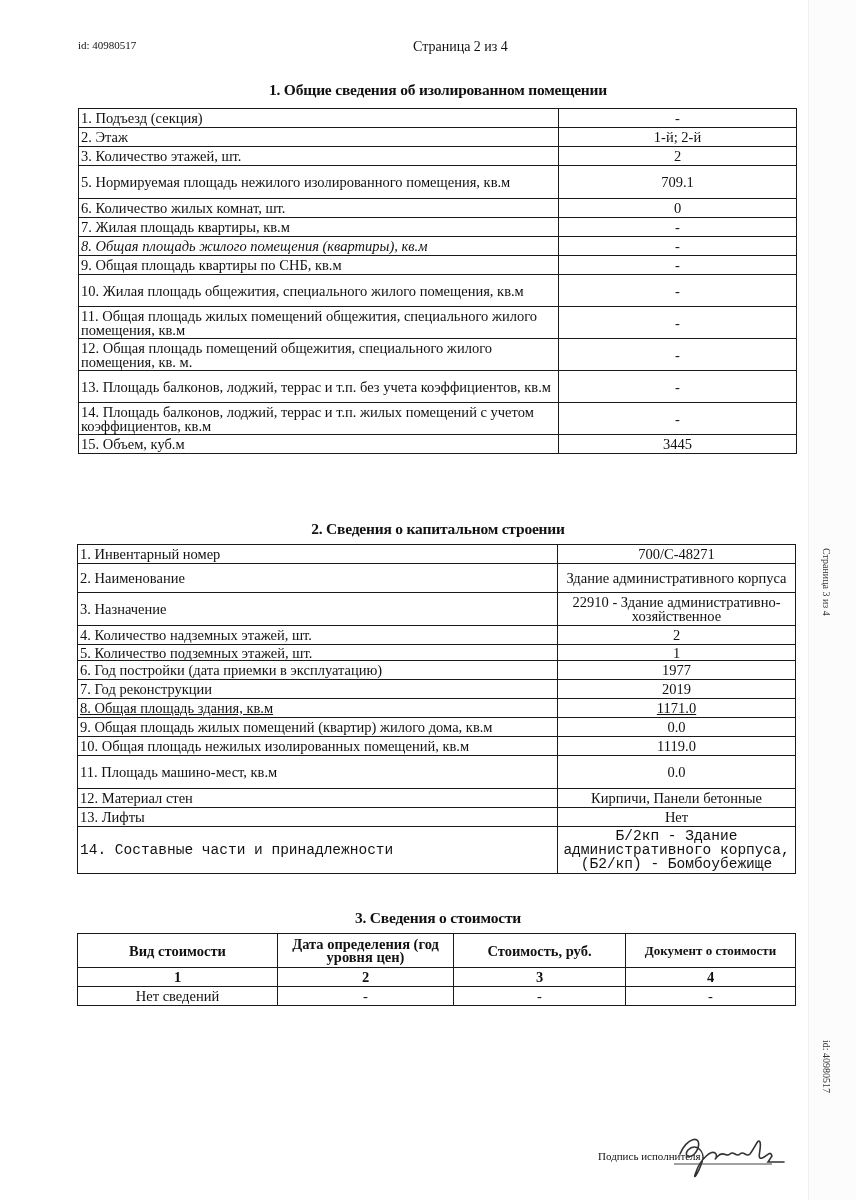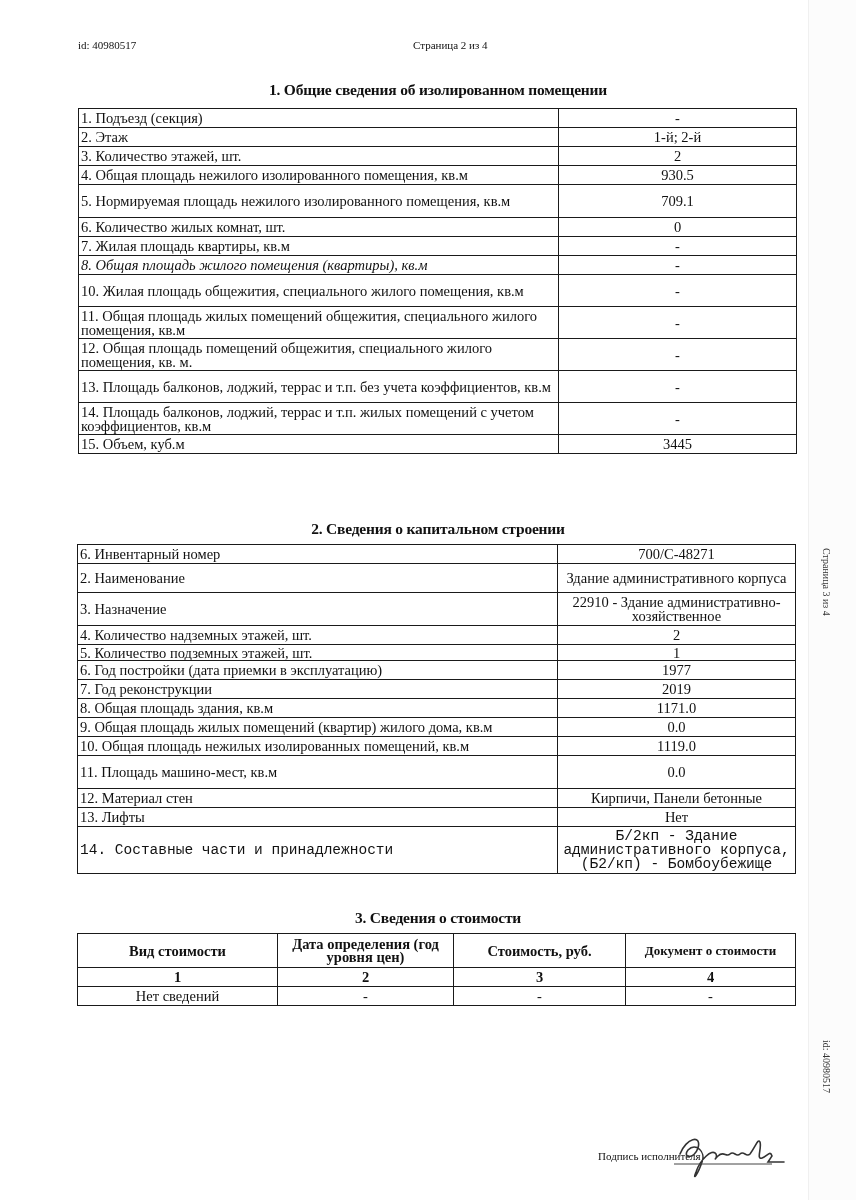--- a/index.html
+++ b/index.html
@@ -3,21 +3,21 @@
 <meta charset="utf-8">
 <style>
   html, body { margin: 0; padding: 0; }
   body {
     width: 856px; height: 1200px; position: relative; overflow: hidden;
     background: #ffffff; color: #111111;
     font-family: "Liberation Serif", "DejaVu Serif", serif;
   }
   .abs { position: absolute; }
   .hdr-id { left: 78px; top: 39px; font-size: 11px; }
-  .hdr-page { left: 413px; top: 39px; font-size: 11px; font-family: Liberation Serif, serif; }
+  .hdr-page { left: 413px; top: 39px; font-size: 14px; font-family: Liberation Serif, serif; }
   .section-title {
     left: 0; width: 876px; text-align: center; font-weight: bold; font-size: 15.5px;
     letter-spacing: -0.2px;
   }
   table.grid {
     position: absolute; border-collapse: collapse; table-layout: fixed;
     font-size: 14.5px; line-height: 14px;
   }
   table.grid td {
     border: 1.4px solid #1a1a1a; padding: 0 2px; vertical-align: middle;
@@ -65,38 +65,38 @@
         <td class="val">-</td>
       </tr>
       <tr style="height: 19px; margin-top: 8px;">
         <td class="lbl">2. Этаж</td>
         <td class="val">1-й; 2-й</td>
       </tr>
       <tr style="height: 19px;">
         <td class="lbl">3. Количество этажей, шт.</td>
         <td class="val">2</td>
       </tr>
-      <tr style="height: 19px;">
-        <td class="lbl">4. Общая площадь нежилого изолированного помещения, кв.м</td>
-        <td class="val">930.5</td>
-      </tr>
       <tr style="height: 33px;">
         <td class="lbl">5. Нормируемая площадь нежилого изолированного помещения, кв.м</td>
         <td class="val">709.1</td>
       </tr>
       <tr style="height: 19px;">
         <td class="lbl">6. Количество жилых комнат, шт.</td>
         <td class="val">0</td>
       </tr>
       <tr style="height: 19px;">
         <td class="lbl">7. Жилая площадь квартиры, кв.м</td>
         <td class="val">-</td>
       </tr>
       <tr style="height: 19px; font-style: italic;">
         <td class="lbl">8. Общая площадь жилого помещения (квартиры), кв.м</td>
+        <td class="val">-</td>
+      </tr>
+      <tr style="height: 19px;">
+        <td class="lbl">9. Общая площадь квартиры по СНБ, кв.м</td>
         <td class="val">-</td>
       </tr>
       <tr style="height: 32px;">
         <td class="lbl">10. Жилая площадь общежития, специального жилого помещения, кв.м</td>
         <td class="val">-</td>
       </tr>
       <tr style="height: 32px;">
         <td class="lbl">11. Общая площадь жилых помещений общежития, специального жилого помещения, кв.м</td>
         <td class="val">-</td>
       </tr>
@@ -120,21 +120,21 @@
 </table>
 
 <div class="abs section-title" style="top:520px;">2. Сведения о капитальном строении</div>
 <table class="grid t2">
   <colgroup>
       <col class="c1">
       <col class="c2">
     </colgroup>
   <tbody id="t2body">
       <tr style="height: 19px;">
-        <td class="lbl">6. Инвентарный номер</td>
+        <td class="lbl">1. Инвентарный номер</td>
         <td class="val">700/С-48271</td>
       </tr>
       <tr style="height: 29px;">
         <td class="lbl">2. Наименование</td>
         <td class="val">Здание административного корпуса</td>
       </tr>
       <tr style="height: 33px;">
         <td class="lbl">3. Назначение</td>
         <td class="val">22910 - Здание административно-хозяйственное</td>
       </tr>
@@ -147,21 +147,21 @@
         <td class="val">1</td>
       </tr>
       <tr style="height: 19px;">
         <td class="lbl">6. Год постройки (дата приемки в эксплуатацию)</td>
         <td class="val">1977</td>
       </tr>
       <tr style="height: 19px;">
         <td class="lbl">7. Год реконструкции</td>
         <td class="val">2019</td>
       </tr>
-      <tr style="height: 19px;">
+      <tr style="height: 19px; text-decoration: underline;">
         <td class="lbl">8. Общая площадь здания, кв.м</td>
         <td class="val">1171.0</td>
       </tr>
       <tr style="height: 19px;">
         <td class="lbl">9. Общая площадь жилых помещений (квартир) жилого дома, кв.м</td>
         <td class="val">0.0</td>
       </tr>
       <tr style="height: 19px;">
         <td class="lbl">10. Общая площадь нежилых изолированных помещений, кв.м</td>
         <td class="val">1119.0</td>

